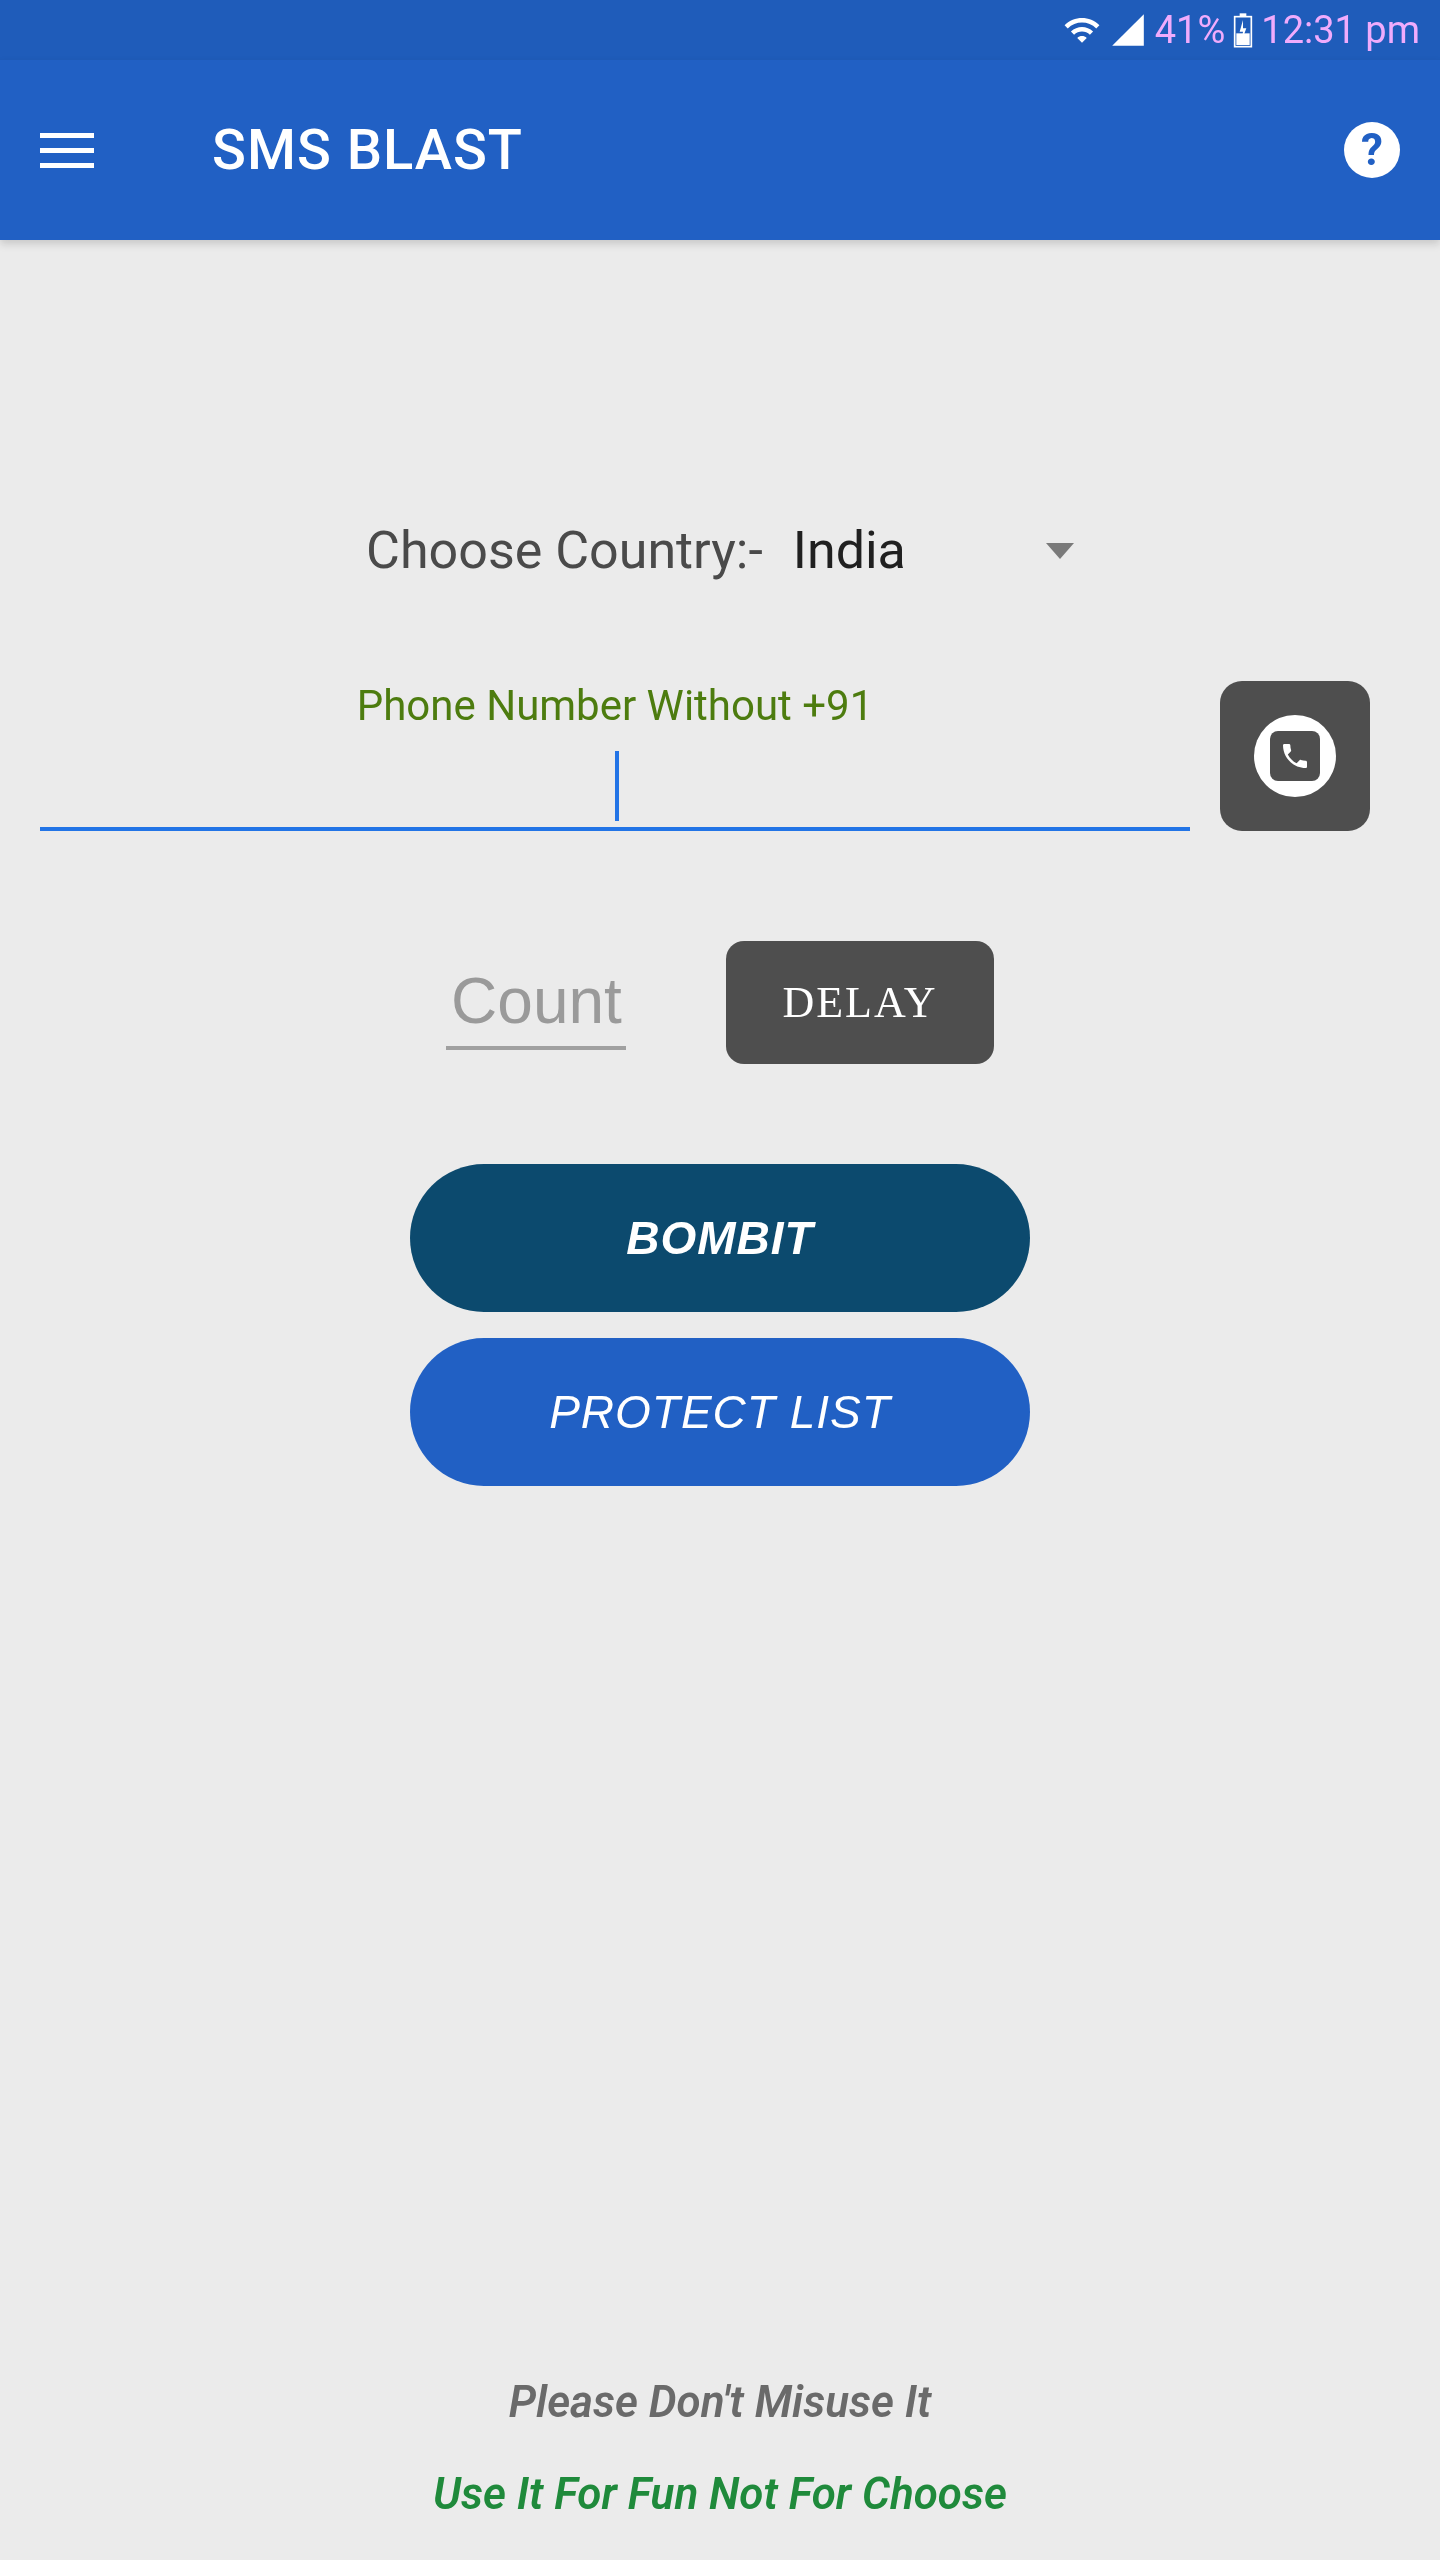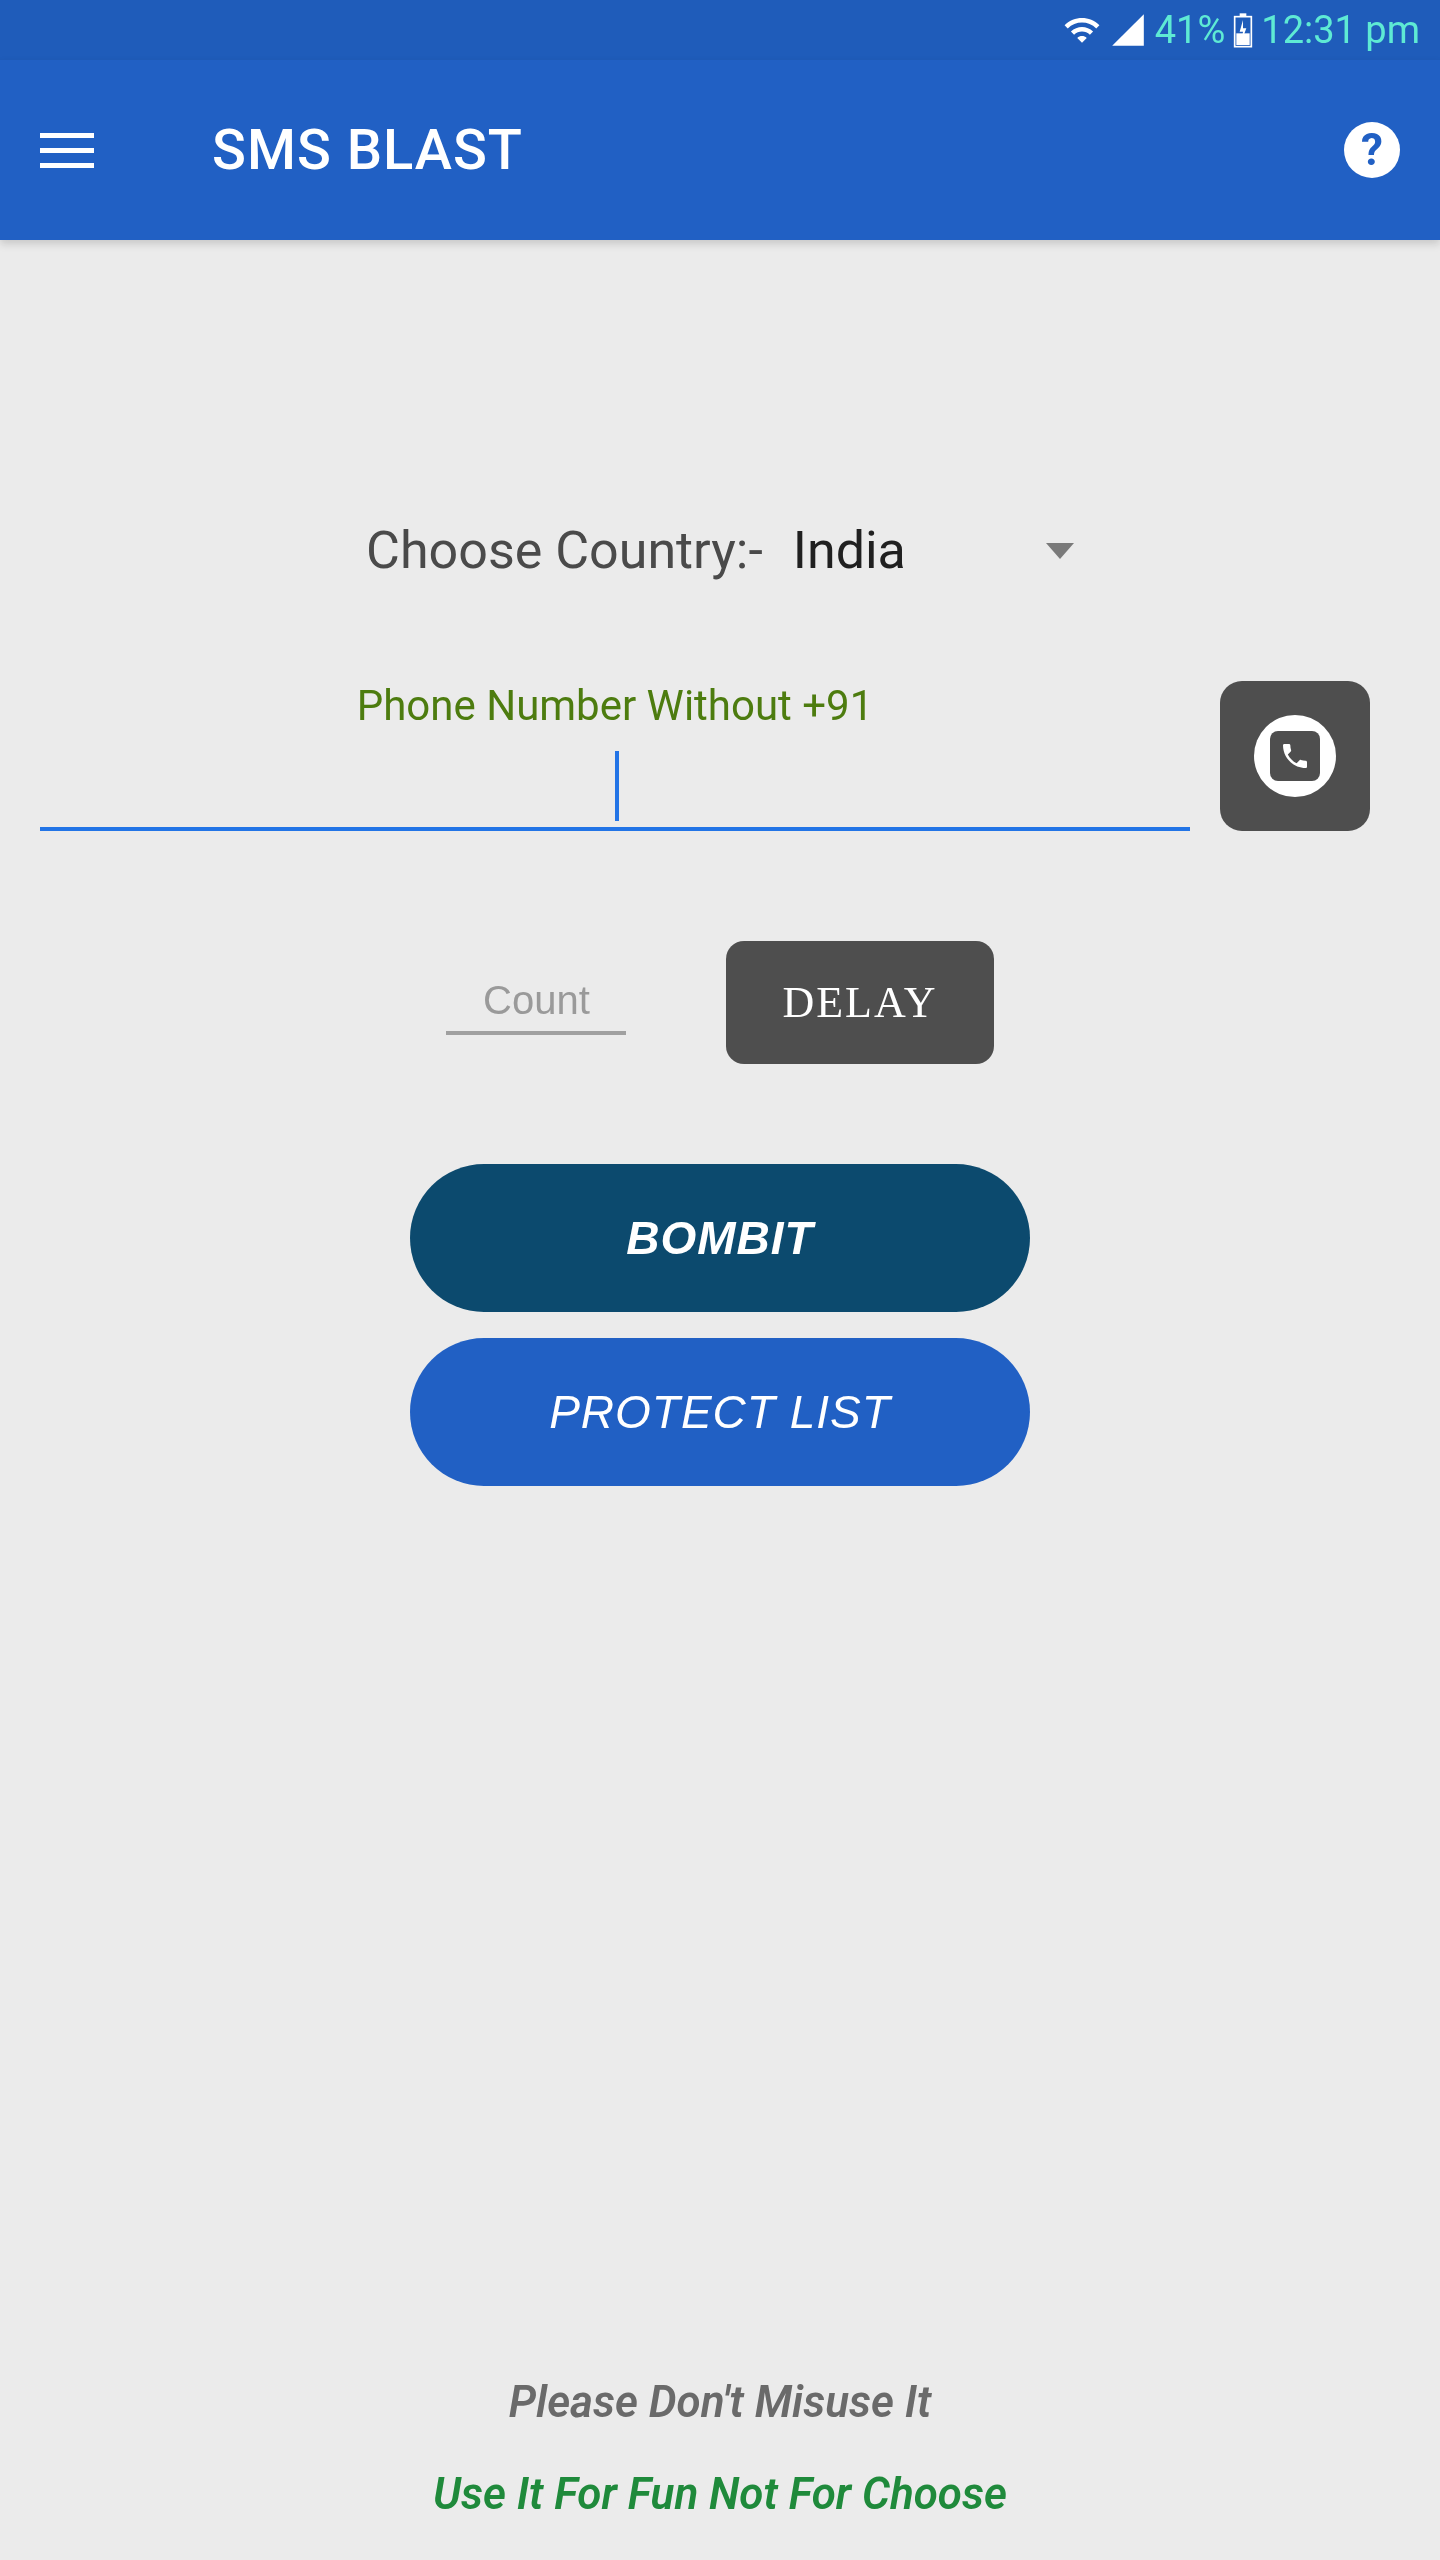--- a/index.html
+++ b/index.html
@@ -23,21 +23,21 @@
       padding-right: 20px;
       gap: 12px;
     }
     .status-icons {
       display: flex;
       align-items: center;
       gap: 8px;
       color: white;
     }
     .status-text {
-      color: #5eead4;
+      color: #f0abfc;
       font-size: 38px;
       font-weight: 400;
     }
     .app-bar {
       height: 180px;
       background-color: #2160c4;
       display: flex;
       align-items: center;
       padding: 0 40px;
       box-shadow: 0 4px 8px rgba(0,0,0,0.15);
@@ -178,21 +178,21 @@
       align-items: center;
       justify-content: center;
       gap: 100px;
       margin-bottom: 100px;
     }
     .count-input {
       width: 180px;
       border: none;
       background: transparent;
       border-bottom: 4px solid #a0a0a0;
-      font-size: 40px;
+      font-size: 64px;
       text-align: center;
       color: #a21caf;
       padding: 8px 0;
     }
     .count-input::placeholder {
       color: #9a9a9a;
     }
     .delay-button {
       background-color: #4e4e4e;
       color: white;

